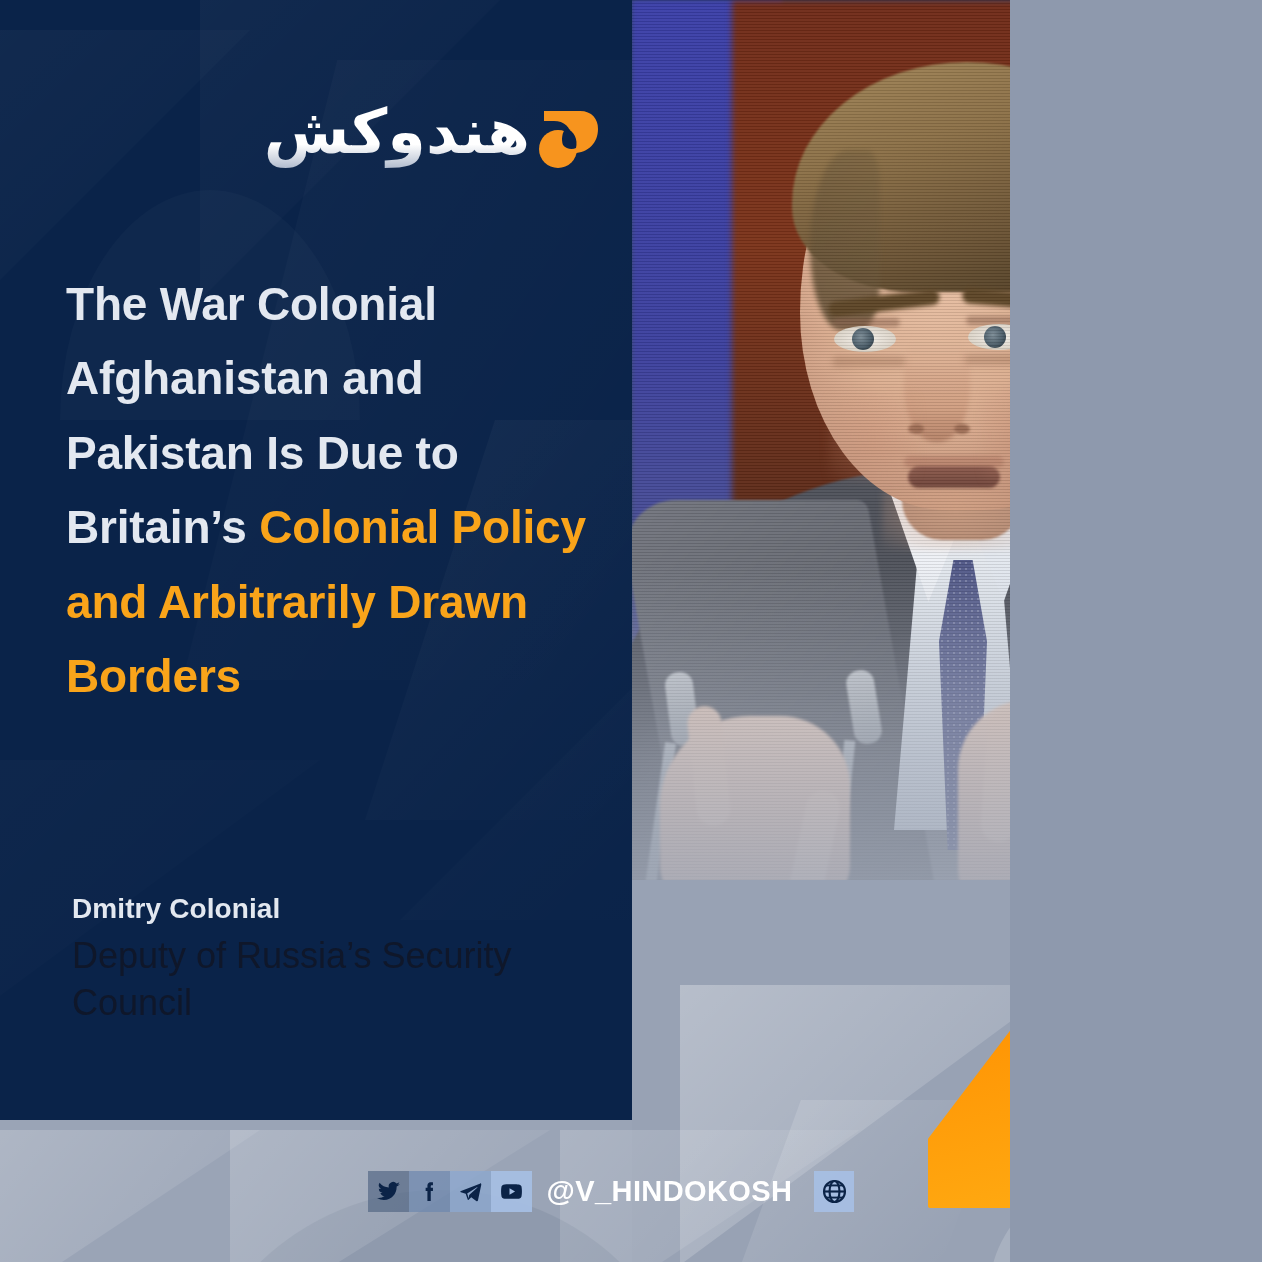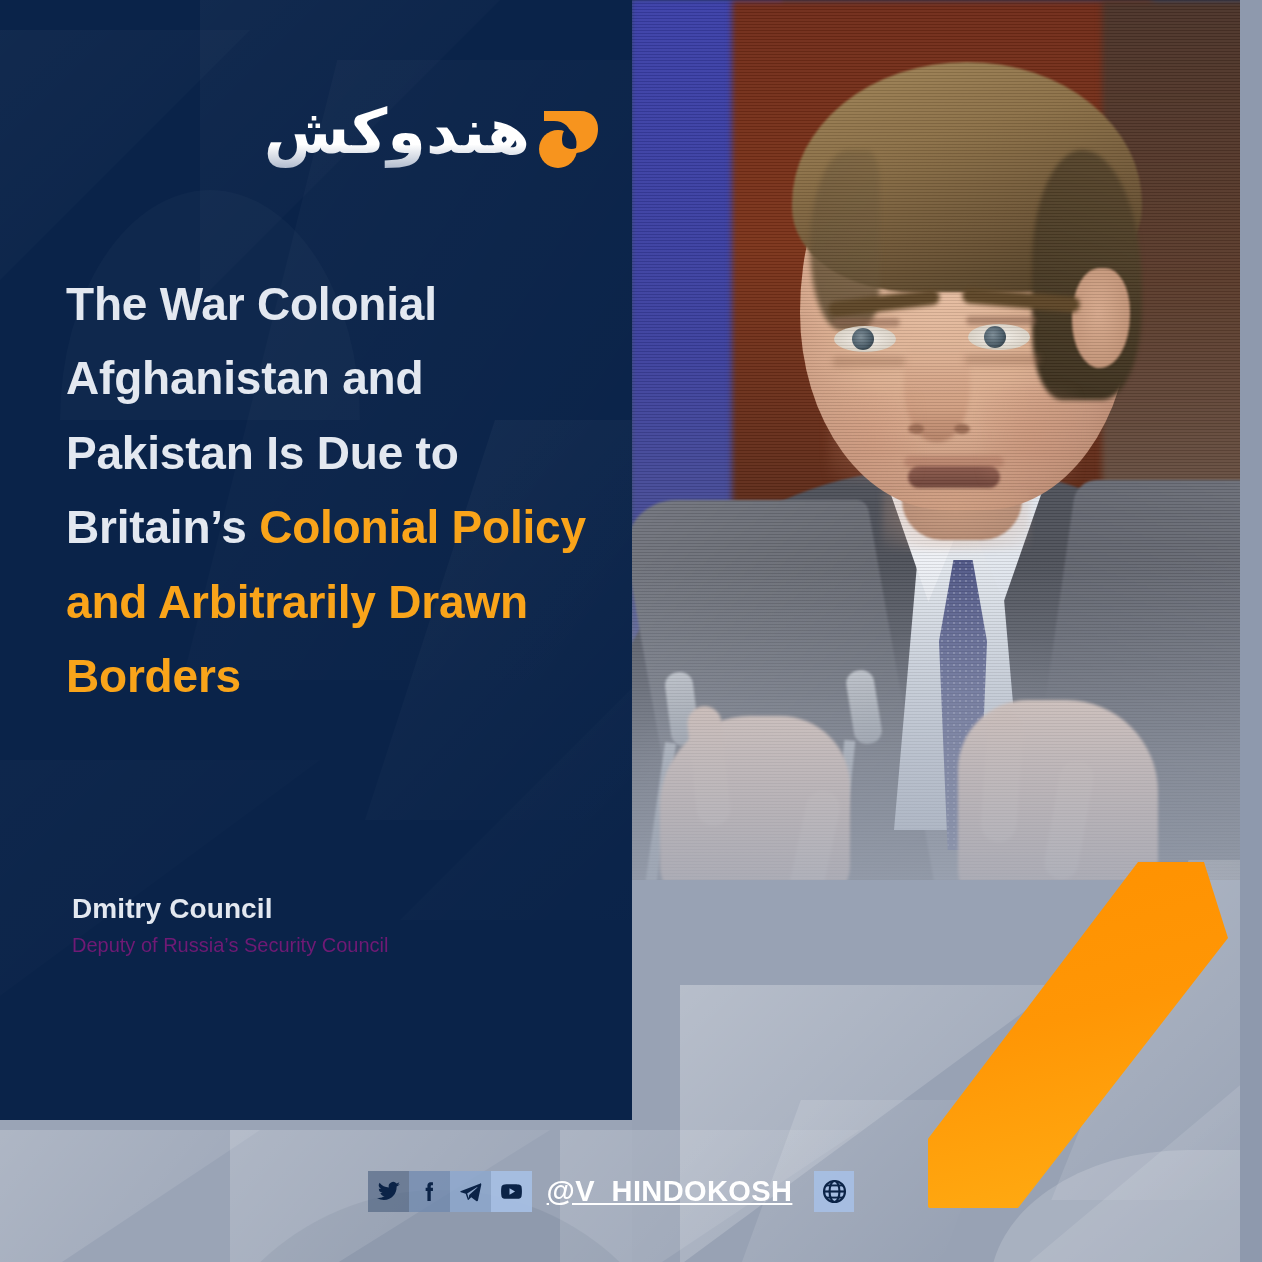--- a/index.html
+++ b/index.html
@@ -1,18 +1,18 @@
 <!DOCTYPE html>
 <html><head>
 <meta charset="utf-8">
 <style>
   html,body{margin:0;padding:0;background:#8e99ad;}
   *{box-sizing:border-box;}
   .poster{
-    position:relative;width:1240px;height:1262px;overflow:hidden;
+    position:relative;width:1010px;height:1262px;overflow:hidden;
     font-family:"Liberation Sans", sans-serif;
     background:#9aa4b6;
   }
 
   
   .photo-layer{position:absolute;inset:0;overflow:hidden;}
   .photo-stage{
     position:absolute;left:632px;top:0;width:630px;height:1262px;overflow:hidden;
     background:linear-gradient(180deg,#2d3f66 0%,#3a4a6d 40%,#7e8798 70%,#9aa4b6 100%);
   }
@@ -201,33 +201,33 @@
 
   
   .headline{position:absolute;left:66px;top:236px;width:520px;
     font-size:46px;font-weight:700;line-height:1.62;color:#E3E8F0;
     letter-spacing:-.2px;}
   .hl-accent{color:#F9A41A;}
 
   
   .attrib{position:absolute;left:72px;top:890px;width:500px;}
   .attrib-name{font-size:28px;font-weight:700;color:#E3E8F0;line-height:1.35;letter-spacing:.1px;}
-  .attrib-role{font-size:20px;font-weight:400;color:#701a75;line-height:1.32;margin-top:4px;}
+  .attrib-role{font-size:36px;font-weight:400;color:#0f172a;line-height:1.32;margin-top:4px;}
 
   
   .footer{position:absolute;left:0;top:1120px;width:1262px;height:142px;
     display:flex;align-items:center;justify-content:center;gap:0;}
   .foot-inner{display:flex;align-items:center;gap:0;margin-left:-40px;}
   .soc{width:41px;height:41px;display:flex;align-items:center;justify-content:center;flex:none;}
   .soc.s1{background:rgba(74,96,126,.62);}
   .soc.s2{background:rgba(110,136,174,.72);}
   .soc.s3{background:rgba(140,168,206,.80);}
   .soc.s4{background:rgba(166,191,228,.92);}
   .soc svg{display:block;}
-  .handle{font-size:29px;font-weight:700;color:#ffffff;letter-spacing:.4px;margin-left:15px;text-decoration:underline;}
+  .handle{font-size:29px;font-weight:700;color:#ffffff;letter-spacing:.4px;margin-left:15px;}
   .globe{width:40px;height:41px;background:rgba(166,191,228,.92);
     display:flex;align-items:center;justify-content:center;flex:none;margin-left:22px;}
   .url{font-size:29px;font-weight:700;color:#ffffff;letter-spacing:.4px;margin-left:18px;}
 </style>
 </head>
 <body>
 
 <div class="poster">
 
   <div class="photo-layer">
@@ -318,21 +318,21 @@
       <path d="M8 10 H44 C56 10 62 18 62 28 C62 42 52 52 38 52 C36 52 34 51.6 32 51
                C34 46 35 41 35 36 C35 26 28 20 18 20 H8 Z" fill="#F7941E"></path>
       <circle cx="22" cy="48" r="19" fill="#F7941E"></circle>
       <path d="M30 27 C38 30 42 38 40 47 C36 49 30 48 27 44 C25 39 26 31 30 27 Z" fill="#0A2349"></path>
     </svg>
   </div>
 
   <h1 class="headline"><span>The War Colonial Afghanistan and Pakistan Is Due to Britain’s </span><span class="hl-accent">Colonial Policy and Arbitrarily Drawn Borders</span></h1>
 
   <div class="attrib">
-    <div class="attrib-name">Dmitry Council</div>
+    <div class="attrib-name">Dmitry Colonial</div>
     <div class="attrib-role">Deputy of Russia’s Security Council</div>
   </div>
 
   <div class="footer">
     <div class="foot-inner">
 
       <a class="soc s1">
         <svg width="25" height="25" viewBox="0 0 24 24">
           <path fill="#0B2347" d="M23 4.9a8.6 8.6 0 0 1-2.5.7 4.3 4.3 0 0 0 1.9-2.4 8.6 8.6 0 0 1-2.7 1.1 4.3 4.3 0 0 0-7.4 3.9A12.2 12.2 0 0 1 3.4 3.7a4.3 4.3 0 0 0 1.3 5.8 4.2 4.2 0 0 1-2-.5v.1a4.3 4.3 0 0 0 3.5 4.2 4.3 4.3 0 0 1-2 .1 4.3 4.3 0 0 0 4 3 8.7 8.7 0 0 1-5.4 1.8H1a12.2 12.2 0 0 0 6.6 1.9c7.9 0 12.2-6.5 12.2-12.2v-.6A8.7 8.7 0 0 0 23 4.9z"></path>
         </svg>

